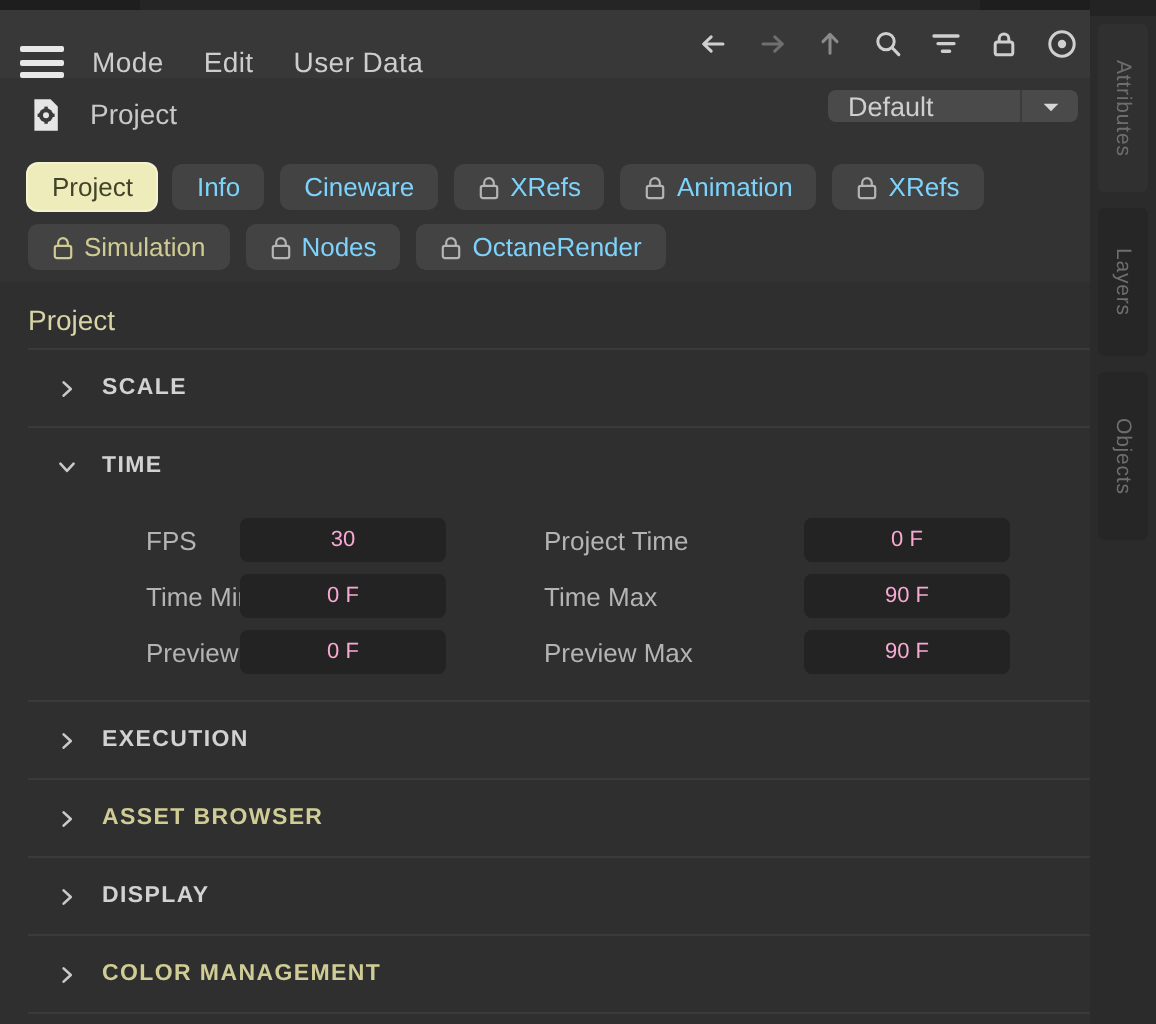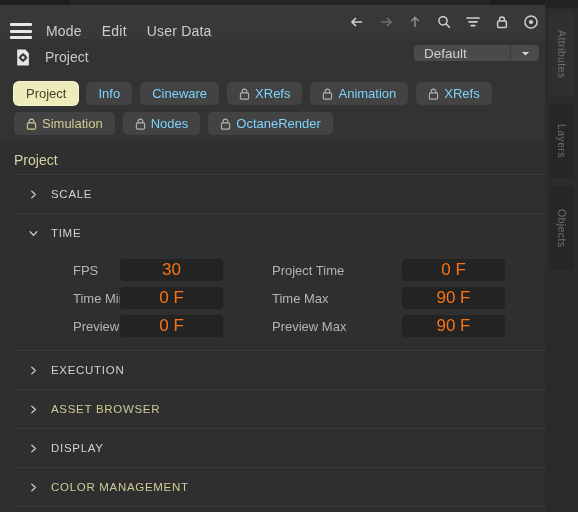--- a/index.html
+++ b/index.html
@@ -201,21 +201,21 @@
   }
   .section .chev {
     width: 14px;
     display: flex;
     align-items: center;
     justify-content: flex-start;
     margin-right: 9px;
   }
   .section .sec-label {
     font-size: 11.5px;
-    font-weight: normal;
+    font-weight: bold;
     letter-spacing: 0.7px;
     color: #d2d2d2;
     text-align: center;
   }
   .section.tinted .sec-label { color: #d0cc96; }
 
   
   .fields {
     padding: 4px 0 10px 15px;
   }
@@ -243,22 +243,22 @@
     text-align: left;
   }
   .finput {
     width: 103px;
     height: 22px;
     background: #232323;
     border-radius: 4px;
     display: flex;
     align-items: center;
     justify-content: center;
-    color: #f97316;
-    font-size: 17px;
+    color: #f9a8d4;
+    font-size: 11px;
     cursor: text;
   }
 
   
   .vstrip {
     position: absolute;
     right: 0; top: 0;
     width: 33px; height: 512px;
     background: #2b2b2b;
   }

